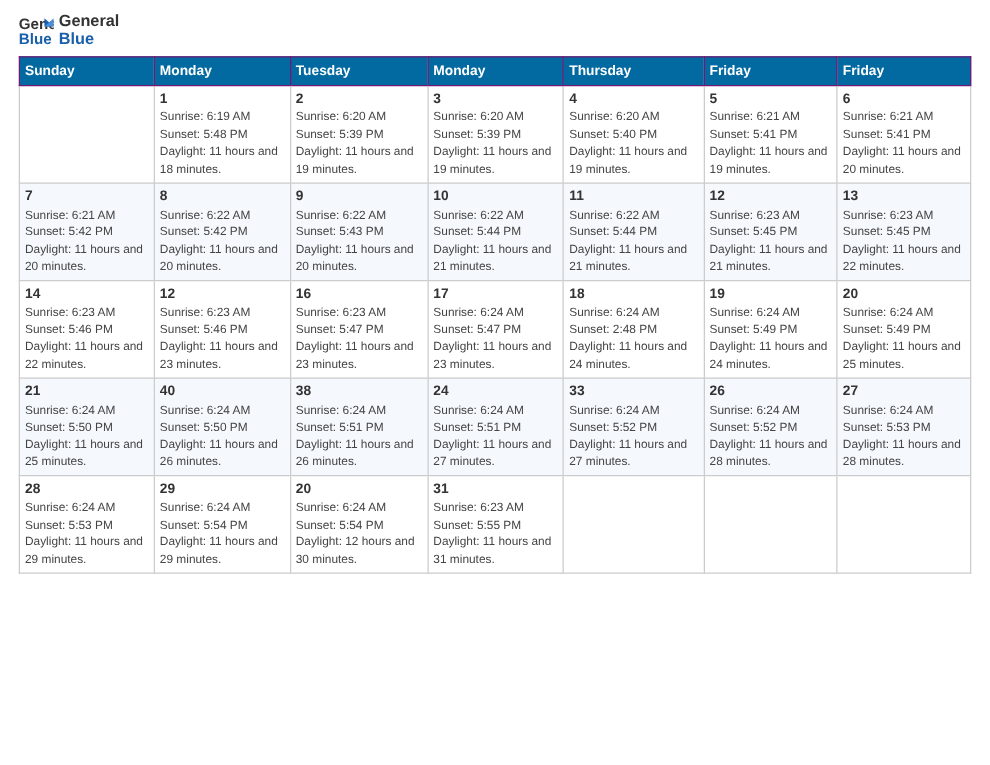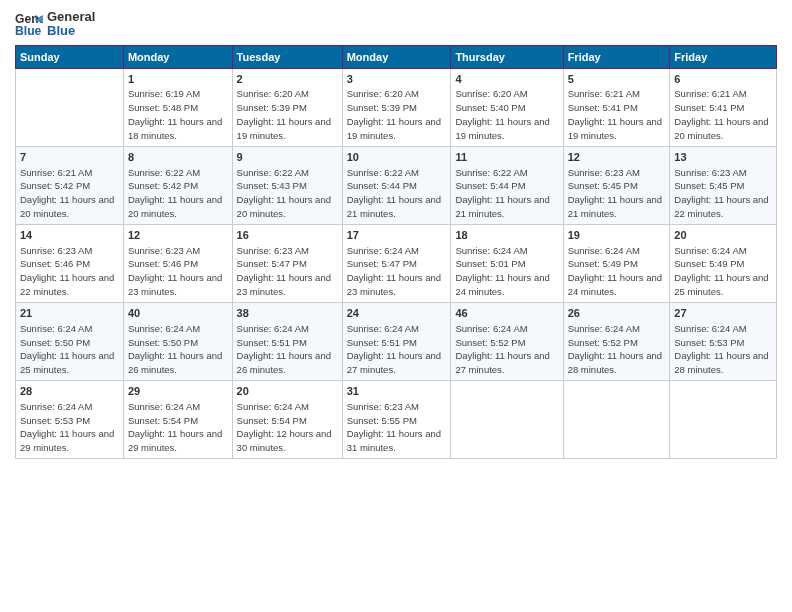--- a/index.html
+++ b/index.html
@@ -131,30 +131,30 @@
           <td><span class="day-num">10</span><span class="day-info">Sunrise: 6:22 AM</span><br><span class="day-info">Sunset: 5:44 PM</span><br><span class="day-info">Daylight: 11 hours and 21 minutes.</span></td>
           <td><span class="day-num">11</span><span class="day-info">Sunrise: 6:22 AM</span><br><span class="day-info">Sunset: 5:44 PM</span><br><span class="day-info">Daylight: 11 hours and 21 minutes.</span></td>
           <td><span class="day-num">12</span><span class="day-info">Sunrise: 6:23 AM</span><br><span class="day-info">Sunset: 5:45 PM</span><br><span class="day-info">Daylight: 11 hours and 21 minutes.</span></td>
           <td><span class="day-num">13</span><span class="day-info">Sunrise: 6:23 AM</span><br><span class="day-info">Sunset: 5:45 PM</span><br><span class="day-info">Daylight: 11 hours and 22 minutes.</span></td>
         </tr>
         <tr>
           <td><span class="day-num">14</span><span class="day-info">Sunrise: 6:23 AM</span><br><span class="day-info">Sunset: 5:46 PM</span><br><span class="day-info">Daylight: 11 hours and 22 minutes.</span></td>
           <td><span class="day-num">12</span><span class="day-info">Sunrise: 6:23 AM</span><br><span class="day-info">Sunset: 5:46 PM</span><br><span class="day-info">Daylight: 11 hours and 23 minutes.</span></td>
           <td><span class="day-num">16</span><span class="day-info">Sunrise: 6:23 AM</span><br><span class="day-info">Sunset: 5:47 PM</span><br><span class="day-info">Daylight: 11 hours and 23 minutes.</span></td>
           <td><span class="day-num">17</span><span class="day-info">Sunrise: 6:24 AM</span><br><span class="day-info">Sunset: 5:47 PM</span><br><span class="day-info">Daylight: 11 hours and 23 minutes.</span></td>
-          <td><span class="day-num">18</span><span class="day-info">Sunrise: 6:24 AM</span><br><span class="day-info">Sunset: 5:01 PM</span><br><span class="day-info">Daylight: 11 hours and 24 minutes.</span></td>
+          <td><span class="day-num">18</span><span class="day-info">Sunrise: 6:24 AM</span><br><span class="day-info">Sunset: 2:48 PM</span><br><span class="day-info">Daylight: 11 hours and 24 minutes.</span></td>
           <td><span class="day-num">19</span><span class="day-info">Sunrise: 6:24 AM</span><br><span class="day-info">Sunset: 5:49 PM</span><br><span class="day-info">Daylight: 11 hours and 24 minutes.</span></td>
           <td><span class="day-num">20</span><span class="day-info">Sunrise: 6:24 AM</span><br><span class="day-info">Sunset: 5:49 PM</span><br><span class="day-info">Daylight: 11 hours and 25 minutes.</span></td>
         </tr>
         <tr>
           <td><span class="day-num">21</span><span class="day-info">Sunrise: 6:24 AM</span><br><span class="day-info">Sunset: 5:50 PM</span><br><span class="day-info">Daylight: 11 hours and 25 minutes.</span></td>
           <td><span class="day-num">40</span><span class="day-info">Sunrise: 6:24 AM</span><br><span class="day-info">Sunset: 5:50 PM</span><br><span class="day-info">Daylight: 11 hours and 26 minutes.</span></td>
           <td><span class="day-num">38</span><span class="day-info">Sunrise: 6:24 AM</span><br><span class="day-info">Sunset: 5:51 PM</span><br><span class="day-info">Daylight: 11 hours and 26 minutes.</span></td>
           <td><span class="day-num">24</span><span class="day-info">Sunrise: 6:24 AM</span><br><span class="day-info">Sunset: 5:51 PM</span><br><span class="day-info">Daylight: 11 hours and 27 minutes.</span></td>
-          <td><span class="day-num">46</span><span class="day-info">Sunrise: 6:24 AM</span><br><span class="day-info">Sunset: 5:52 PM</span><br><span class="day-info">Daylight: 11 hours and 27 minutes.</span></td>
+          <td><span class="day-num">33</span><span class="day-info">Sunrise: 6:24 AM</span><br><span class="day-info">Sunset: 5:52 PM</span><br><span class="day-info">Daylight: 11 hours and 27 minutes.</span></td>
           <td><span class="day-num">26</span><span class="day-info">Sunrise: 6:24 AM</span><br><span class="day-info">Sunset: 5:52 PM</span><br><span class="day-info">Daylight: 11 hours and 28 minutes.</span></td>
           <td><span class="day-num">27</span><span class="day-info">Sunrise: 6:24 AM</span><br><span class="day-info">Sunset: 5:53 PM</span><br><span class="day-info">Daylight: 11 hours and 28 minutes.</span></td>
         </tr>
         <tr>
           <td><span class="day-num">28</span><span class="day-info">Sunrise: 6:24 AM</span><br><span class="day-info">Sunset: 5:53 PM</span><br><span class="day-info">Daylight: 11 hours and 29 minutes.</span></td>
           <td><span class="day-num">29</span><span class="day-info">Sunrise: 6:24 AM</span><br><span class="day-info">Sunset: 5:54 PM</span><br><span class="day-info">Daylight: 11 hours and 29 minutes.</span></td>
           <td><span class="day-num">20</span><span class="day-info">Sunrise: 6:24 AM</span><br><span class="day-info">Sunset: 5:54 PM</span><br><span class="day-info">Daylight: 12 hours and 30 minutes.</span></td>
           <td><span class="day-num">31</span><span class="day-info">Sunrise: 6:23 AM</span><br><span class="day-info">Sunset: 5:55 PM</span><br><span class="day-info">Daylight: 11 hours and 31 minutes.</span></td>
           <td class="empty"></td>
           <td class="empty"></td>

